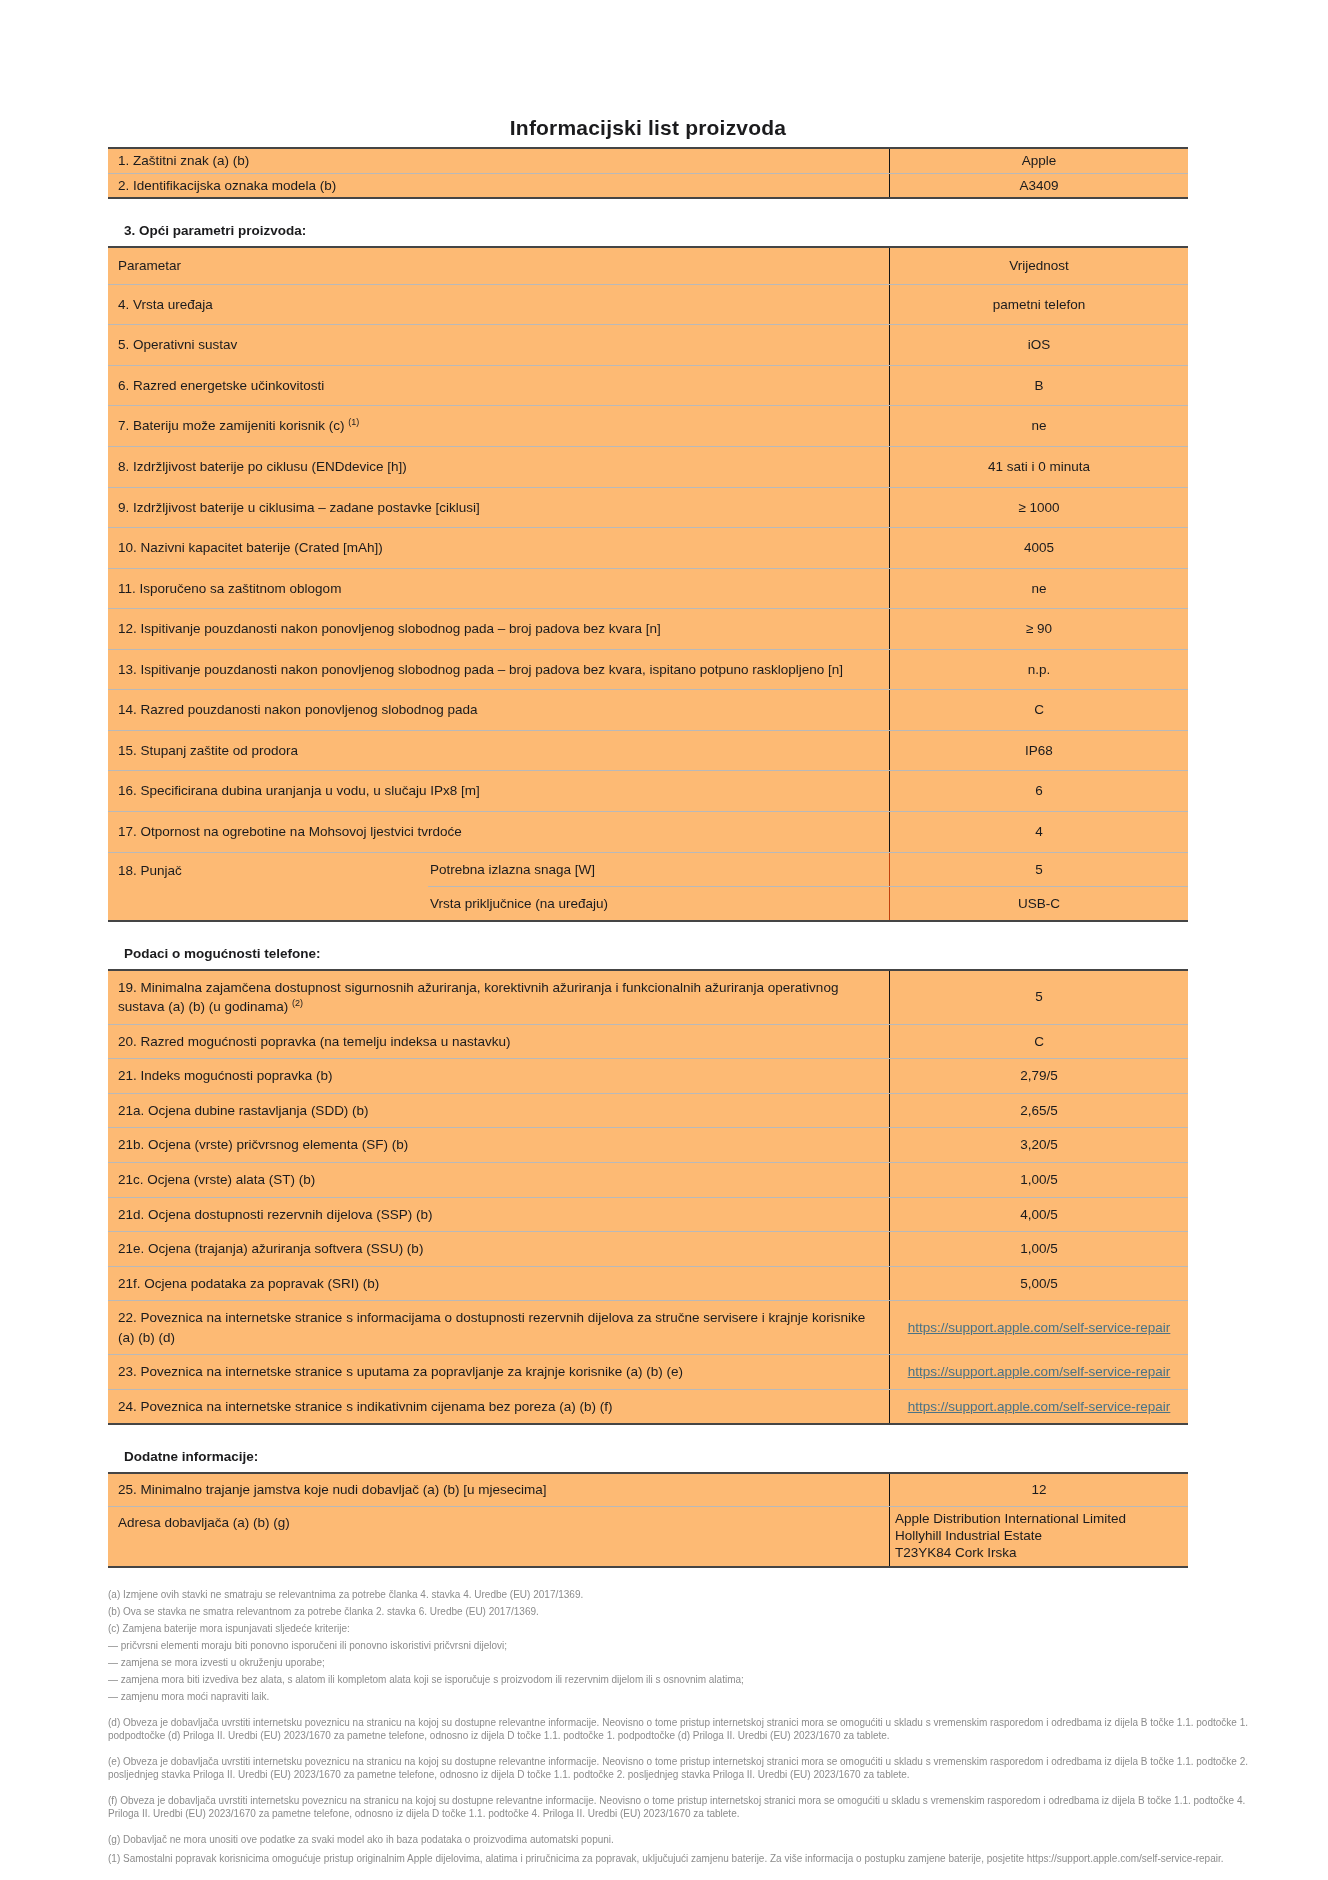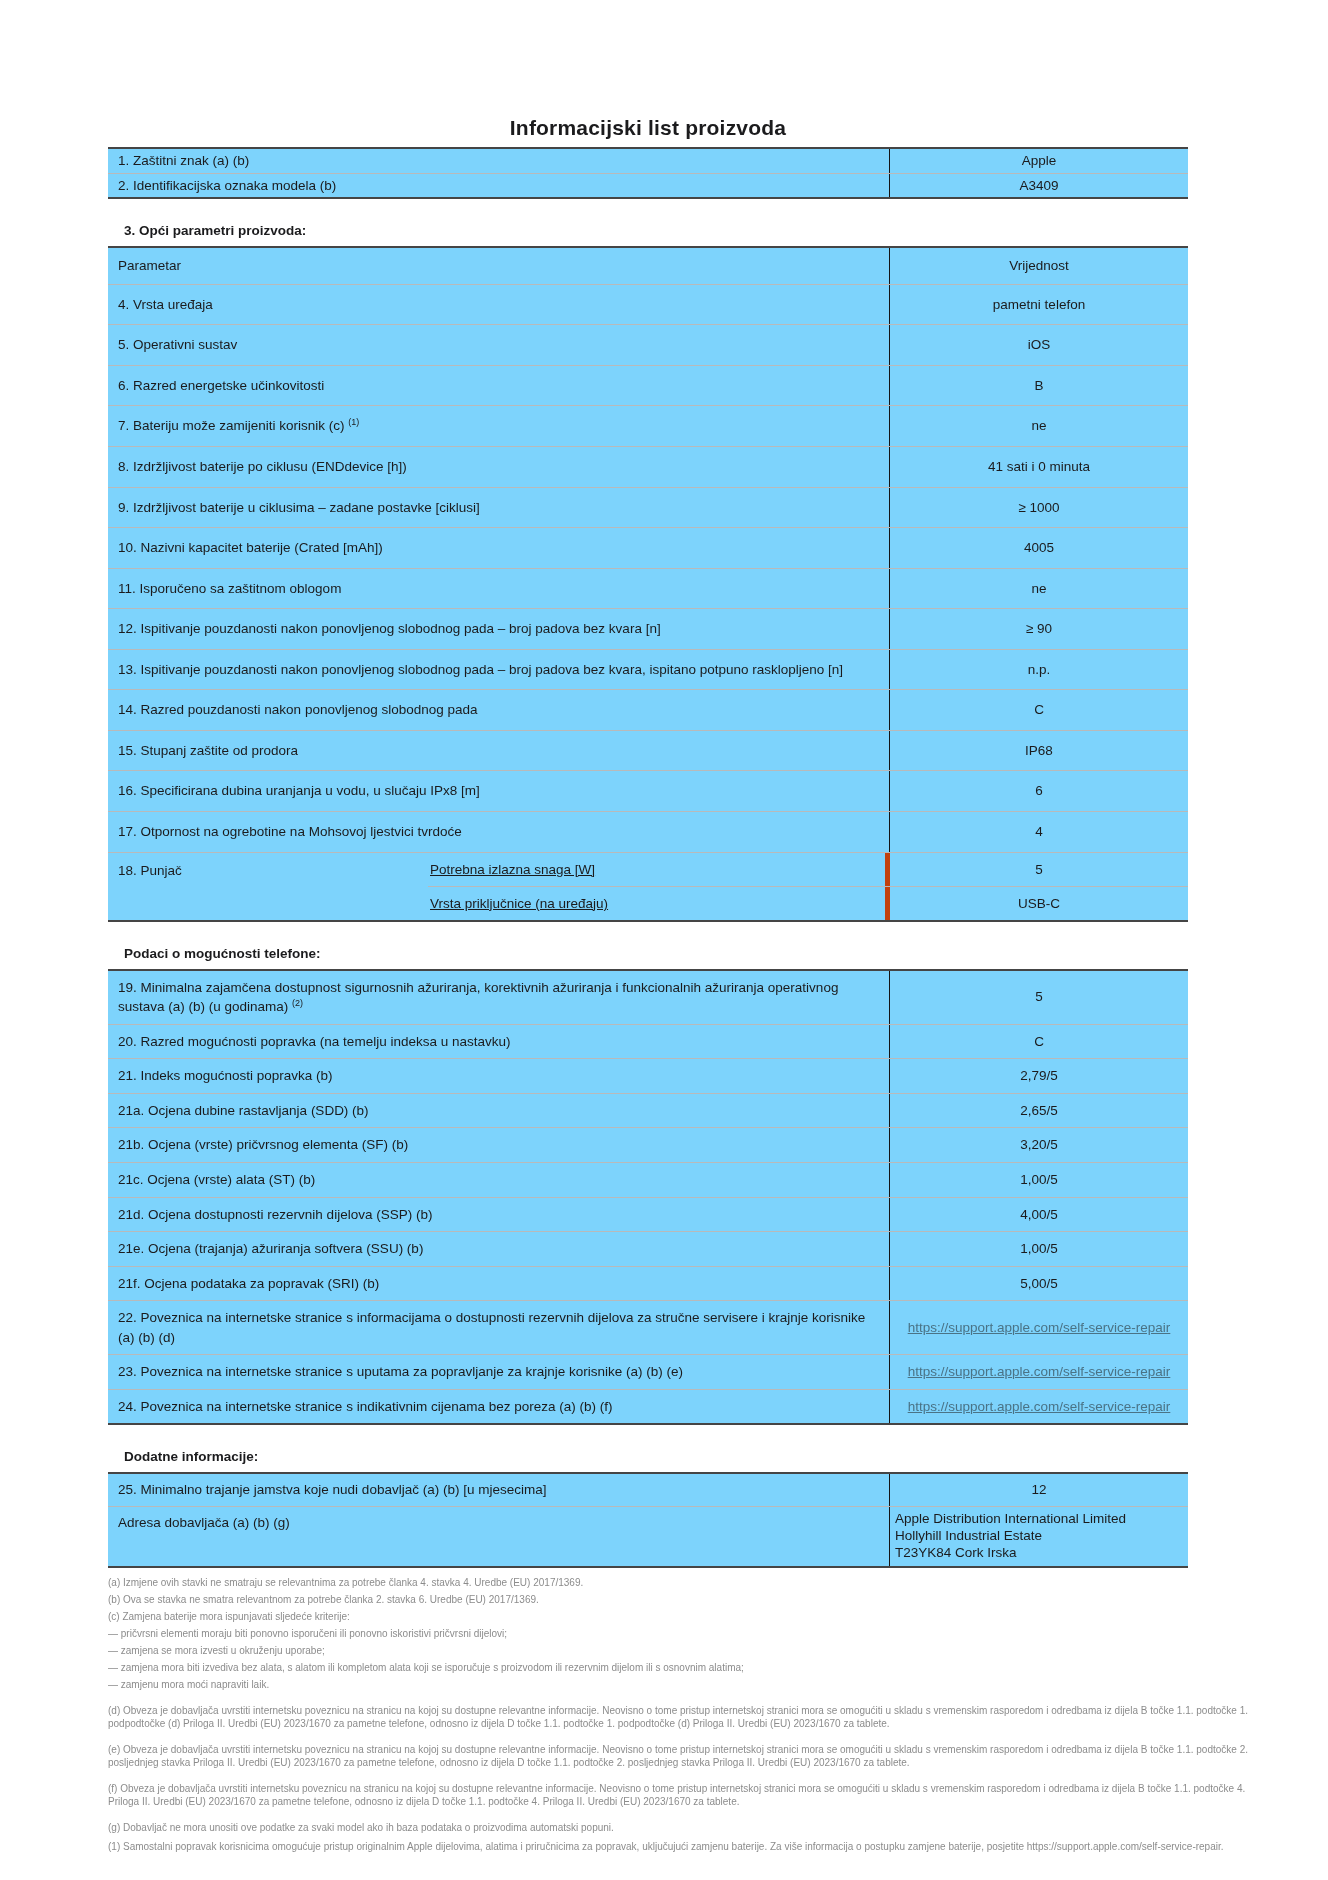--- a/index.html
+++ b/index.html
@@ -9,21 +9,21 @@
     font-family:"Liberation Sans", sans-serif;
     color:#1b1b1d; font-size:13.5px;
   }
   .content { position:absolute; left:108px; top:0; width:1143px; }
 
   .doc-title { margin:116px 0 7px; width:1080px; text-align:center;
     font-size:21px; font-weight:700; letter-spacing:0.2px; }
 
   .section-heading { font-weight:700; font-size:13.5px; margin:24px 16px 8px; }
 
-  .tbl { width:1080px; border-top:2px solid #454545; border-bottom:2px solid #454545; background:#7dd3fc; }
+  .tbl { width:1080px; border-top:2px solid #454545; border-bottom:2px solid #454545; background:#fdba74; }
   .trow { display:flex; align-items:stretch; }
   .trow + .trow { border-top:1px solid #b9b9b9; }
   .tcell { box-sizing:border-box; }
   .tlabel { width:782px; padding:10px 16px 10px 10px; border-right:1px solid #141414; line-height:1.45; }
   .tvalue { flex:1; display:flex; align-items:center; justify-content:center;
     text-align:left; padding:6px 8px; line-height:1.3; }
   sup { font-size:9px; line-height:0; }
 
   
   #tbl-identification .tlabel { padding-top:2px; padding-bottom:2px; }
@@ -38,26 +38,26 @@
   
   #tbl-additional .tlabel { padding-top:6px; padding-bottom:6px; }
   .tvalue.left { flex-direction:column; align-items:flex-start; justify-content:center;
     text-align:left; padding:4px 4px 4px 5px; line-height:1.25; }
 
   
   .trow.charger .clabel { width:320px; padding:10px 10px; }
   .cright { flex:1; display:flex; flex-direction:column; }
   .csub { display:flex; flex:1; }
   .csub + .csub { border-top:1px solid #b9b9b9; }
-  .csub .slabel { width:462px; padding:9px 10px 9px 2px; border-right:5px solid #c2410c;text-decoration:underline; }
+  .csub .slabel { width:462px; padding:9px 10px 9px 2px; border-right:1px solid #c2410c; }
   .csub .svalue { flex:1; display:flex; align-items:center; justify-content:center; text-align:center; }
 
   a.link { color:#4a7386; text-decoration:underline; }
 
-  .footnotes { margin-top:8px; width:1143px; color:#8c8c8c; font-size:10px; }
+  .footnotes { margin-top:20px; width:1143px; color:#8c8c8c; font-size:10px; }
   .fn { line-height:13px; margin-bottom:4px; }
   .fn.para { margin-top:13px; margin-bottom:6px; }
 </style>
 </head>
 <body>
 
 <div class="content">
 
   <h1 class="doc-title">Informacijski list proizvoda</h1>
 

